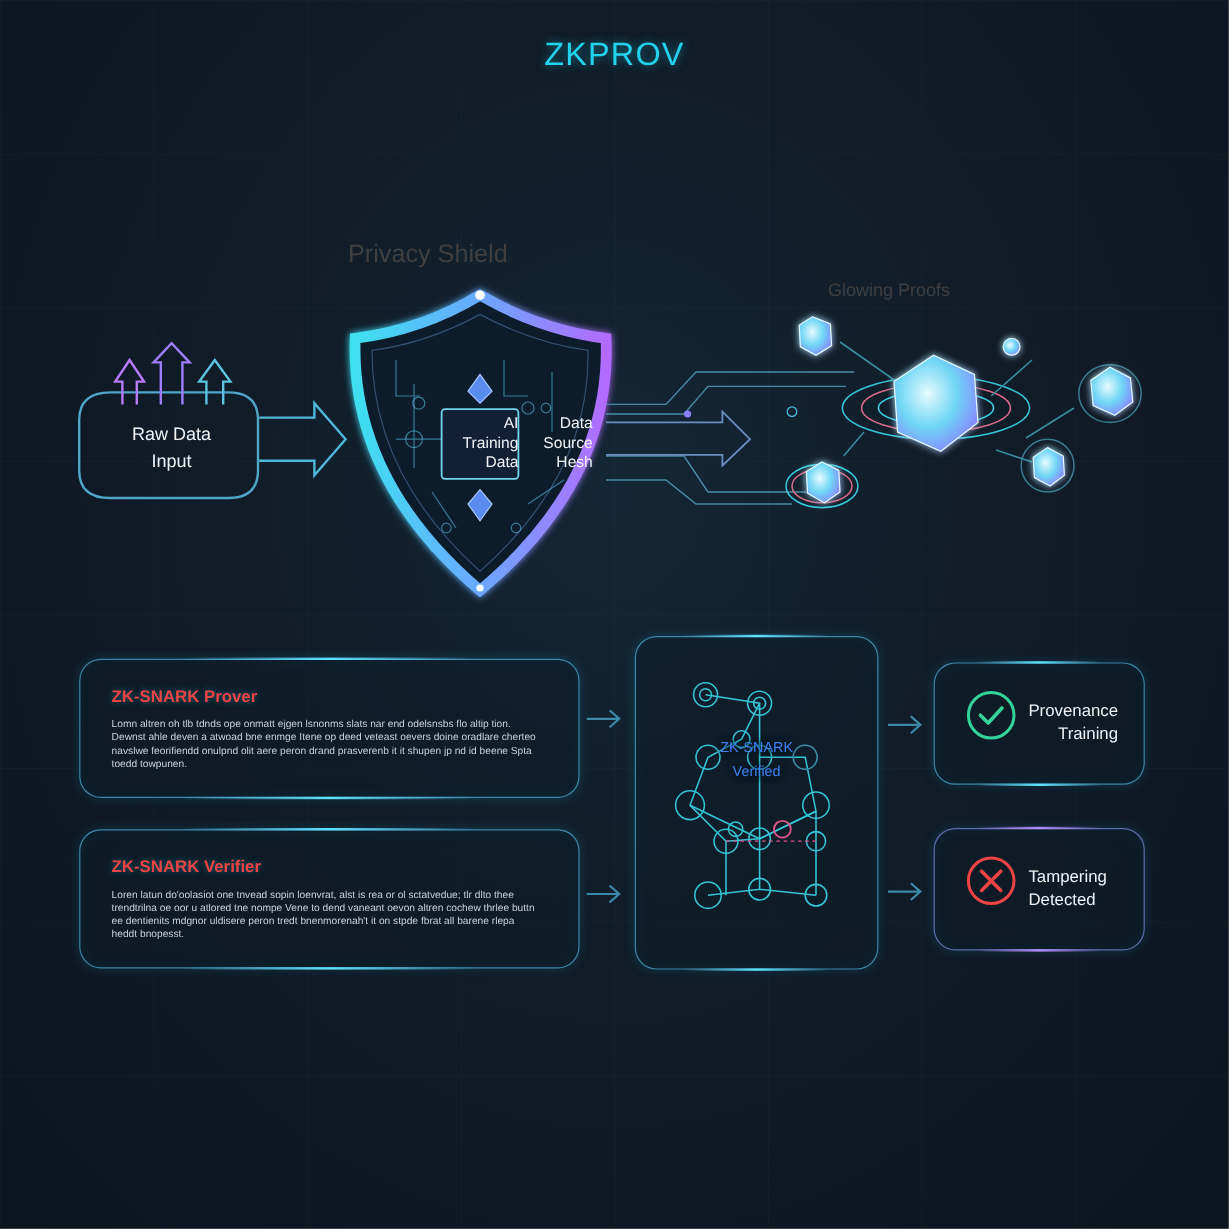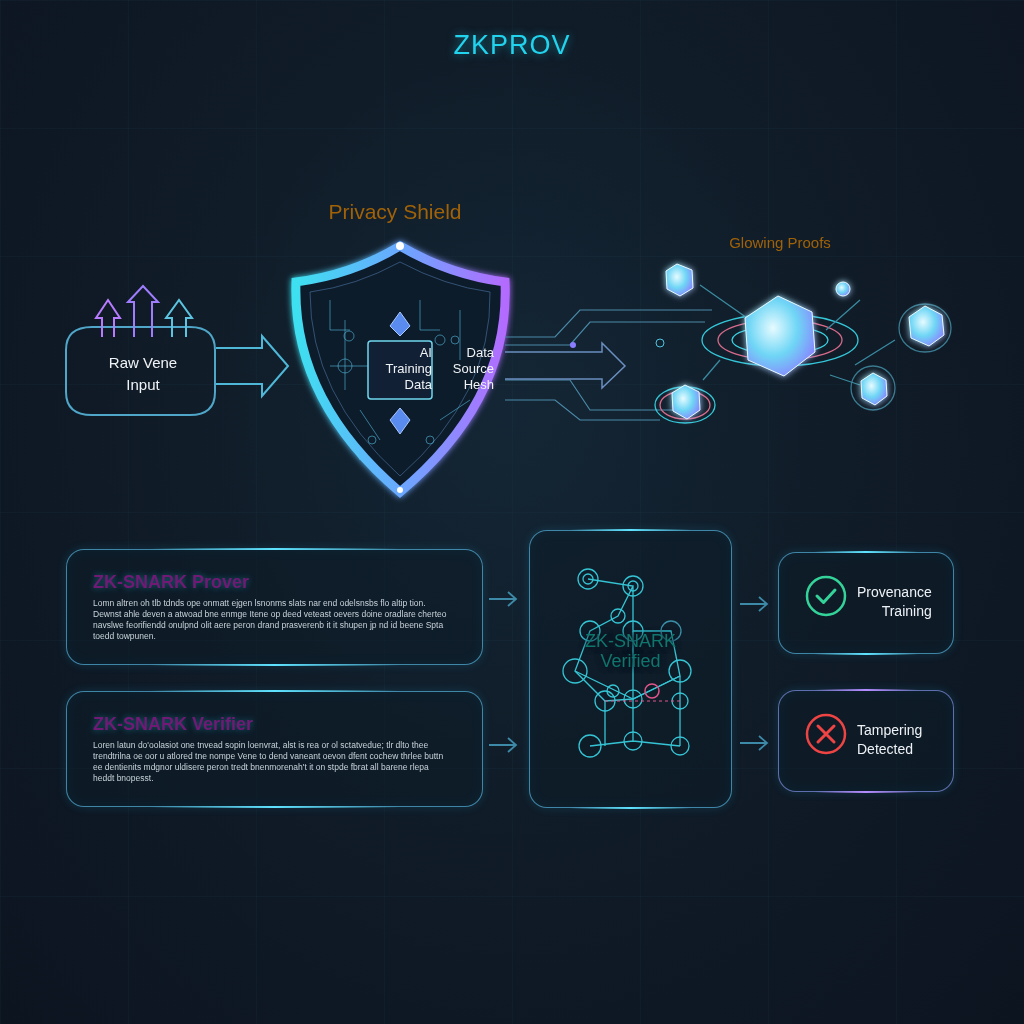--- a/index.html
+++ b/index.html
@@ -10,38 +10,38 @@
     color:#e8eef4;
   }
   .grid { position:absolute; inset:0; pointer-events:none;
     background-image:
       linear-gradient(rgba(40,80,100,0.10) 1px, transparent 1px),
       linear-gradient(90deg, rgba(40,80,100,0.10) 1px, transparent 1px);
     background-size: 128px 128px; }
   .title { position:absolute; top:30px; left:0; width:1024px; text-align:center;
     font-size:27px; font-weight:500; letter-spacing:1px; color:#22d3ee;
     text-shadow:0 0 8px rgba(34,211,238,0.5); }
-  .lbl { position:absolute; color:#a16207; text-align:center; }
+  .lbl { position:absolute; color:#404040; }
   .shield-title { top:200px; left:290px; width:210px; font-size:21px; }
   .proofs-title { top:234px; left:690px; width:180px; font-size:15px; }
   svg.layer { position:absolute; left:0; top:0; }
   .raw-text { position:absolute; left:68px; top:352px; width:150px; text-align:center;
     font-size:15px; line-height:22px; color:#f0f3f6; }
   .shield-text { position:absolute; font-size:13px; line-height:16px; text-align:right; color:#f0f3f6; }
   .card { position:absolute; border:1.5px solid rgba(80,170,210,0.75); border-radius:18px;
     background: rgba(14,28,40,0.6);
     box-shadow: 0 0 10px rgba(34,170,220,0.18), inset 0 0 14px rgba(34,170,220,0.06); }
   .card::before { content:""; position:absolute; left:20%; right:20%; top:-2px; height:2px;
     background:linear-gradient(90deg, transparent, #5fe3ff, transparent); }
   .card::after { content:""; position:absolute; left:20%; right:20%; bottom:-2px; height:2px;
     background:linear-gradient(90deg, transparent, #5fe3ff, transparent); }
-  .card-title { position:absolute; left:26px; top:22px; font-size:18px; font-weight:bold; color:#701a75;
+  .card-title { position:absolute; left:26px; top:22px; font-size:14px; font-weight:bold; color:#ef4444;
     text-shadow:0 0 6px rgba(34,211,238,0.4); }
   .card-body { position:absolute; left:26px; top:48px; right:30px; font-size:8.5px; line-height:11px; color:#c8d2da; }
-  .verifier-label { position:absolute; left:0; width:100%; text-align:center; top:100px; font-size:18px; line-height:20px; color:#0f766e;
+  .verifier-label { position:absolute; left:0; width:100%; text-align:center; top:82px; font-size:12px; line-height:20px; color:#3b82f6;
     text-shadow:0 0 6px #0c1420, 0 0 6px #0c1420; }
   .status-text { position:absolute; left:78px; top:30px; font-size:14px; line-height:19px; color:#eef2f6; }
   .status-icon { position:absolute; left:26px; top:22px; width:42px; height:42px; }
   .tamper::before, .tamper::after { background:linear-gradient(90deg, transparent, #b48cff, transparent); }
 </style>
 </head>
 <body>
 
 <div class="grid"></div>
 
@@ -132,42 +132,42 @@
     <polygon points="925,306 942,315 944,335 929,346 911,338 909,317" fill="url(#gem)"></polygon>
     <polygon points="873,373 886,380 887,396 875,405 862,398 861,381" fill="url(#gem)"></polygon>
     <circle cx="843" cy="289" r="7" fill="url(#gem)"></circle>
   </g>
 </svg>
 
 <div class="lbl shield-title">Privacy Shield</div>
 <div class="lbl proofs-title">Glowing Proofs</div>
 
 <div class="raw-text">
-  <div>Raw Vene</div>
+  <div>Raw Data</div>
   <div>Input</div>
 </div>
 
 <div class="shield-text" style="left:368px; top:345px; width:64px;">
   <div>AI</div>
   <div>Training</div>
   <div>Data</div>
 </div>
 <div class="shield-text" style="left:436px; top:345px; width:58px;">
   <div>Data</div>
   <div>Source</div>
   <div>Hesh</div>
 </div>
 
 <div class="card" style="left:66px; top:549px; width:415px; height:114px;">
   <div class="card-title">ZK-SNARK Prover</div>
   <div class="card-body">Lomn altren oh tlb tdnds ope onmatt ejgen lsnonms slats nar end odelsnsbs flo altip tion. Dewnst ahle deven a atwoad bne enmge Itene op deed veteast oevers doine oradlare cherteo navslwe feorifiendd onulpnd olit aere peron drand prasverenb it it shupen jp nd id beene Spta toedd towpunen.</div>
 </div>
 <div class="card" style="left:66px; top:691px; width:415px; height:114px;">
   <div class="card-title">ZK-SNARK Verifier</div>
-  <div class="card-body">Loren latun do'oolasiot one tnvead sopin loenvrat, alst is rea or ol sctatvedue; tlr dlto thee trendtrilna oe oor u atlored tne nompe Vene to dend vaneant oevon dfent cochew thrlee buttn ee dentienits mdgnor uldisere peron tredt bnenmorenah't it on stpde fbrat all barene rlepa heddt bnopesst.</div>
+  <div class="card-body">Loren latun do'oolasiot one tnvead sopin loenvrat, alst is rea or ol sctatvedue; tlr dlto thee trendtrilna oe oor u atlored tne nompe Vene to dend vaneant oevon altren cochew thrlee buttn ee dentienits mdgnor uldisere peron tredt bnenmorenah't it on stpde fbrat all barene rlepa heddt bnopesst.</div>
 </div>
 
 <div class="card" style="left:529px; top:530px; width:201px; height:276px;">
   <svg width="201" height="276" style="position:absolute;left:0;top:0;">
     <g fill="none" stroke="#35c4d4" stroke-width="1.3">
       <path d="M58 48 L103 55 L88 85 L60 100 L45 140 L75 170 L103 168 L150 145 L141 100 L103 100 L103 55"></path>
       <path d="M45 140 L103 168 L150 145 M75 170 V215 M103 168 V210 M150 165 V215 M60 215 L103 210 L150 215 M103 100 V168 M150 145 L150 165"></path>
       <circle cx="58" cy="48" r="10"></circle>
         <circle cx="58" cy="48" r="5"></circle>
       <circle cx="103" cy="55" r="10"></circle>

